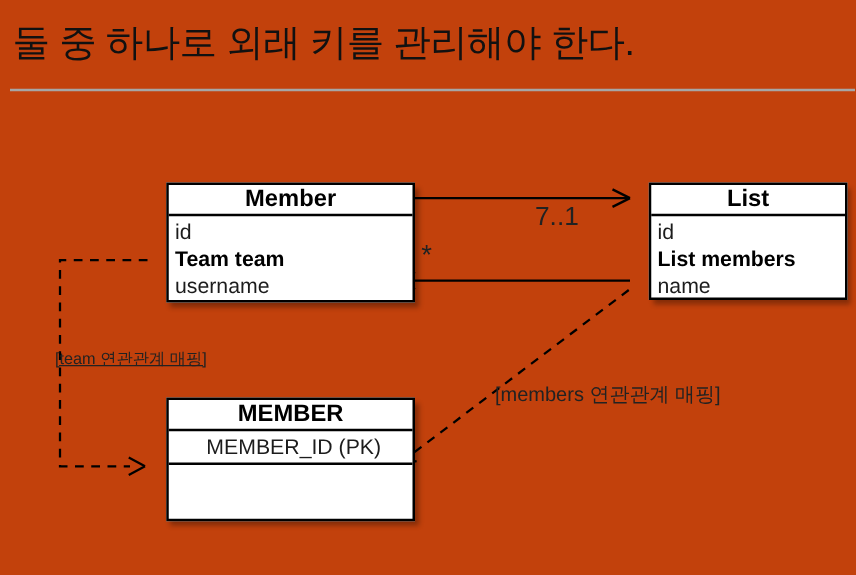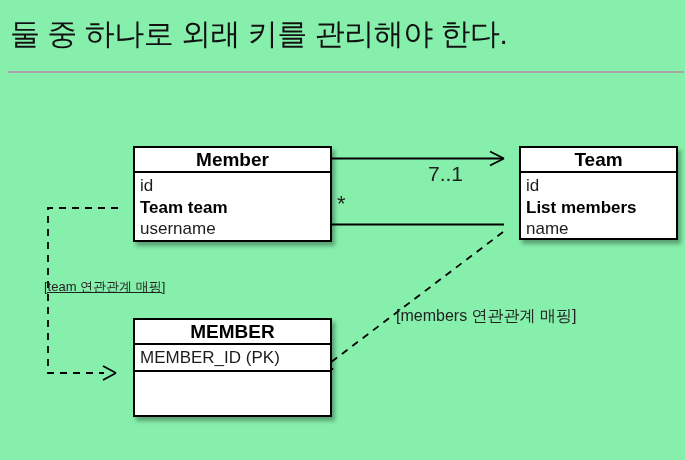--- a/index.html
+++ b/index.html
@@ -1,17 +1,17 @@
 <!DOCTYPE html>
 <html><head>
 <meta charset="utf-8">
 <style>
   html,body{margin:0;padding:0;background:#fff;}
   .page{
-    position:relative;width:685px;height:460px;background:#86efac;overflow:hidden;
+    position:relative;width:685px;height:460px;background:#c2410c;overflow:hidden;
     font-family:"Liberation Sans","DejaVu Sans",sans-serif;color:#1a1a1a;
   }
   .slide-title{
     position:absolute;left:10px;top:14px;margin:0;
     font-size:30px;font-weight:500;letter-spacing:-0.5px;color:#111;white-space:nowrap;
   }
   .rule{
     position:absolute;left:8px;top:71px;width:676px;height:2px;background:#a6a6a6;
   }
   .connector-layer{position:absolute;left:0;top:0;width:685px;height:460px;}
@@ -25,21 +25,21 @@
     border-bottom:2px solid #000;color:#000;
   }
   .entity .body{padding:2px 20px 0 5px;font-size:17px;line-height:21.5px;color:#1c1c1c;}
   .entity .row{white-space:nowrap;}
   .bold{font-weight:bold;color:#000;}
   .member-entity{left:118px;top:146px;width:199px;height:96px;}
   .team-entity{left:504px;top:146px;width:159px;height:94px;}
   .member-table{left:118px;top:318px;width:199px;height:99px;}
   .member-table .pk-row{
     padding:2px 0 2px 5px;font-size:17px;line-height:21px;color:#1c1c1c;
-    border-bottom:2px solid #000;white-space:nowrap;
+    border-bottom:2px solid #000;white-space:nowrap;text-align:center;
   }
   .member-table .body{padding-top:1px;}
   .lbl{position:absolute;white-space:nowrap;color:#222;}
   .mult-team{left:428px;top:162px;font-size:21px;}
   .mult-member{left:337px;top:191px;font-size:22px;}
   .map-team{left:44px;top:278px;font-size:13px;text-decoration:underline;}
   .map-members{left:396px;top:306px;font-size:16px;}
 </style>
 </head>
 <body>
@@ -75,21 +75,21 @@
   <div class="entity member-entity">
     <div class="hdr">Member</div>
     <div class="body">
       <div class="row">id</div>
       <div class="row bold">Team team</div>
       <div class="row">username</div>
     </div>
   </div>
 
   <div class="entity team-entity">
-    <div class="hdr">Team</div>
+    <div class="hdr">List</div>
     <div class="body">
       <div class="row">id</div>
       <div class="row bold">List members</div>
       <div class="row">name</div>
     </div>
   </div>
 
   <div class="entity member-table">
     <div class="hdr">MEMBER</div>
     <div class="pk-row">MEMBER_ID (PK)</div>

